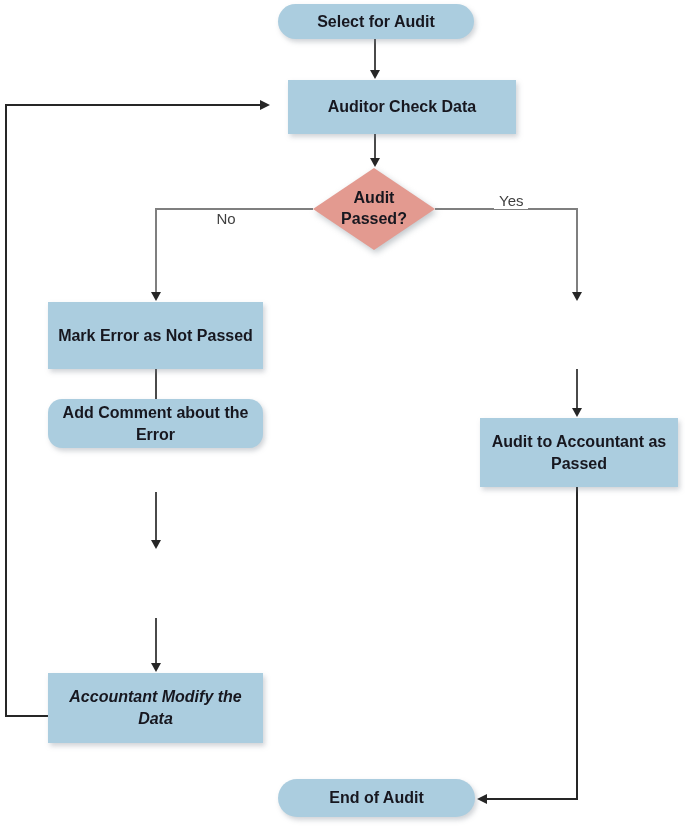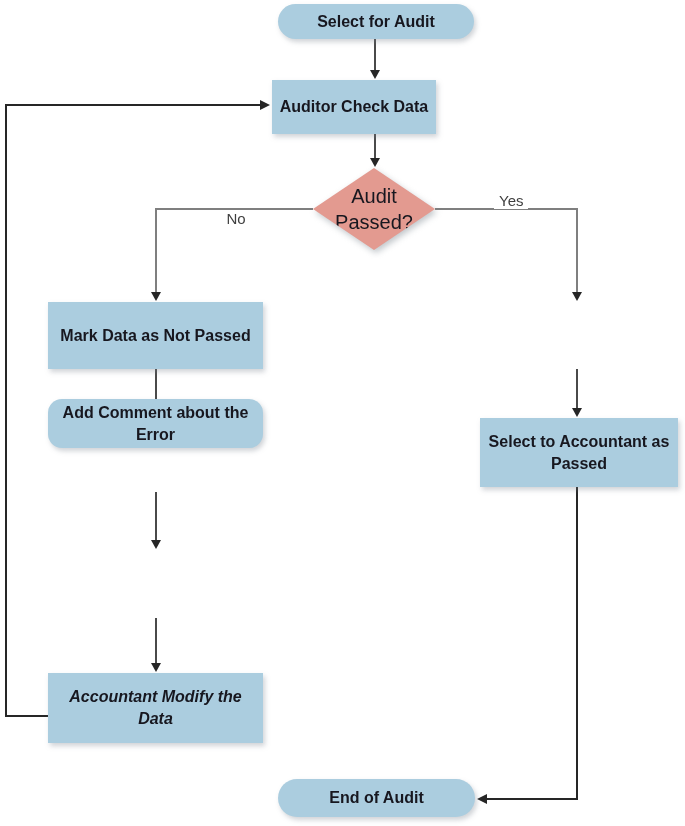--- a/index.html
+++ b/index.html
@@ -31,21 +31,21 @@
     position:absolute;
     filter:drop-shadow(2px 3px 3px rgba(120,130,140,.45));
   }
   .diamond{
     width:100%;height:100%;
     background:var(--decision-fill,#e39a90);
     clip-path:polygon(50% 0,100% 50%,50% 100%,0 50%);
     display:flex;align-items:center;justify-content:center;
     text-align:center;
     color:var(--node-text,#17171f);
-    font-weight:normal;font-size:20px;line-height:1.3;
+    font-weight:bold;font-size:16px;line-height:1.3;
   }
   .diamond span{display:block;width:82px;}
   .edge-label{
     position:absolute;
     font-size:15px;color:var(--label-text,#3f3f3f);
     text-align:center;
   }
   .edge-label.on-line{background:var(--background,#ffffff);padding:0 5px;}
 </style>
 </head>
@@ -83,49 +83,49 @@
     <polygon class="arrowhead" points="572,408 582,408 577,417"></polygon>
 
     <path class="edge-dark" d="M577,487 L577,799 L487,799"></path>
     <polygon class="arrowhead" points="487,794 487,804 477,799"></polygon>
   </svg>
 
   <div class="node terminator" style="left:278px;top:4px;width:196px;height:35px;">
     <span>Select for Audit</span>
   </div>
 
-  <div class="node" style="left:272px;top:80px;width:164px;height:54px;">
+  <div class="node" style="left:288px;top:80px;width:228px;height:54px;">
     <span>Auditor Check Data</span>
   </div>
 
   <div class="diamond-wrap" style="left:313px;top:168px;width:122px;height:82px;">
     <div class="diamond">
       <span>Audit Passed?</span>
     </div>
   </div>
 
-  <div class="edge-label" style="left:220px;top:210px;width:32px;">No</div>
+  <div class="edge-label" style="left:210px;top:210px;width:32px;">No</div>
 
   <div class="edge-label on-line" style="left:494px;top:192px;">Yes</div>
 
   <div class="node" style="left:48px;top:302px;width:215px;height:67px;">
-    <span>Mark Data as Not Passed</span>
+    <span>Mark Error as Not Passed</span>
   </div>
 
   <div class="node" style="left:48px;top:399px;width:215px;height:49px;border-radius:14px;">
     <span>Add Comment about the Error</span>
   </div>
 
 
   <div class="node" style="left:48px;top:673px;width:215px;height:70px;font-style:italic;">
     <span>Accountant Modify the Data</span>
   </div>
 
 
   <div class="node" style="left:480px;top:418px;width:198px;height:69px;">
-    <span>Select to Accountant as Passed</span>
+    <span>Audit to Accountant as Passed</span>
   </div>
 
   <div class="node terminator" style="left:278px;top:779px;width:197px;height:38px;">
     <span>End of Audit</span>
   </div>
 
 </div>
 
 </body></html>

